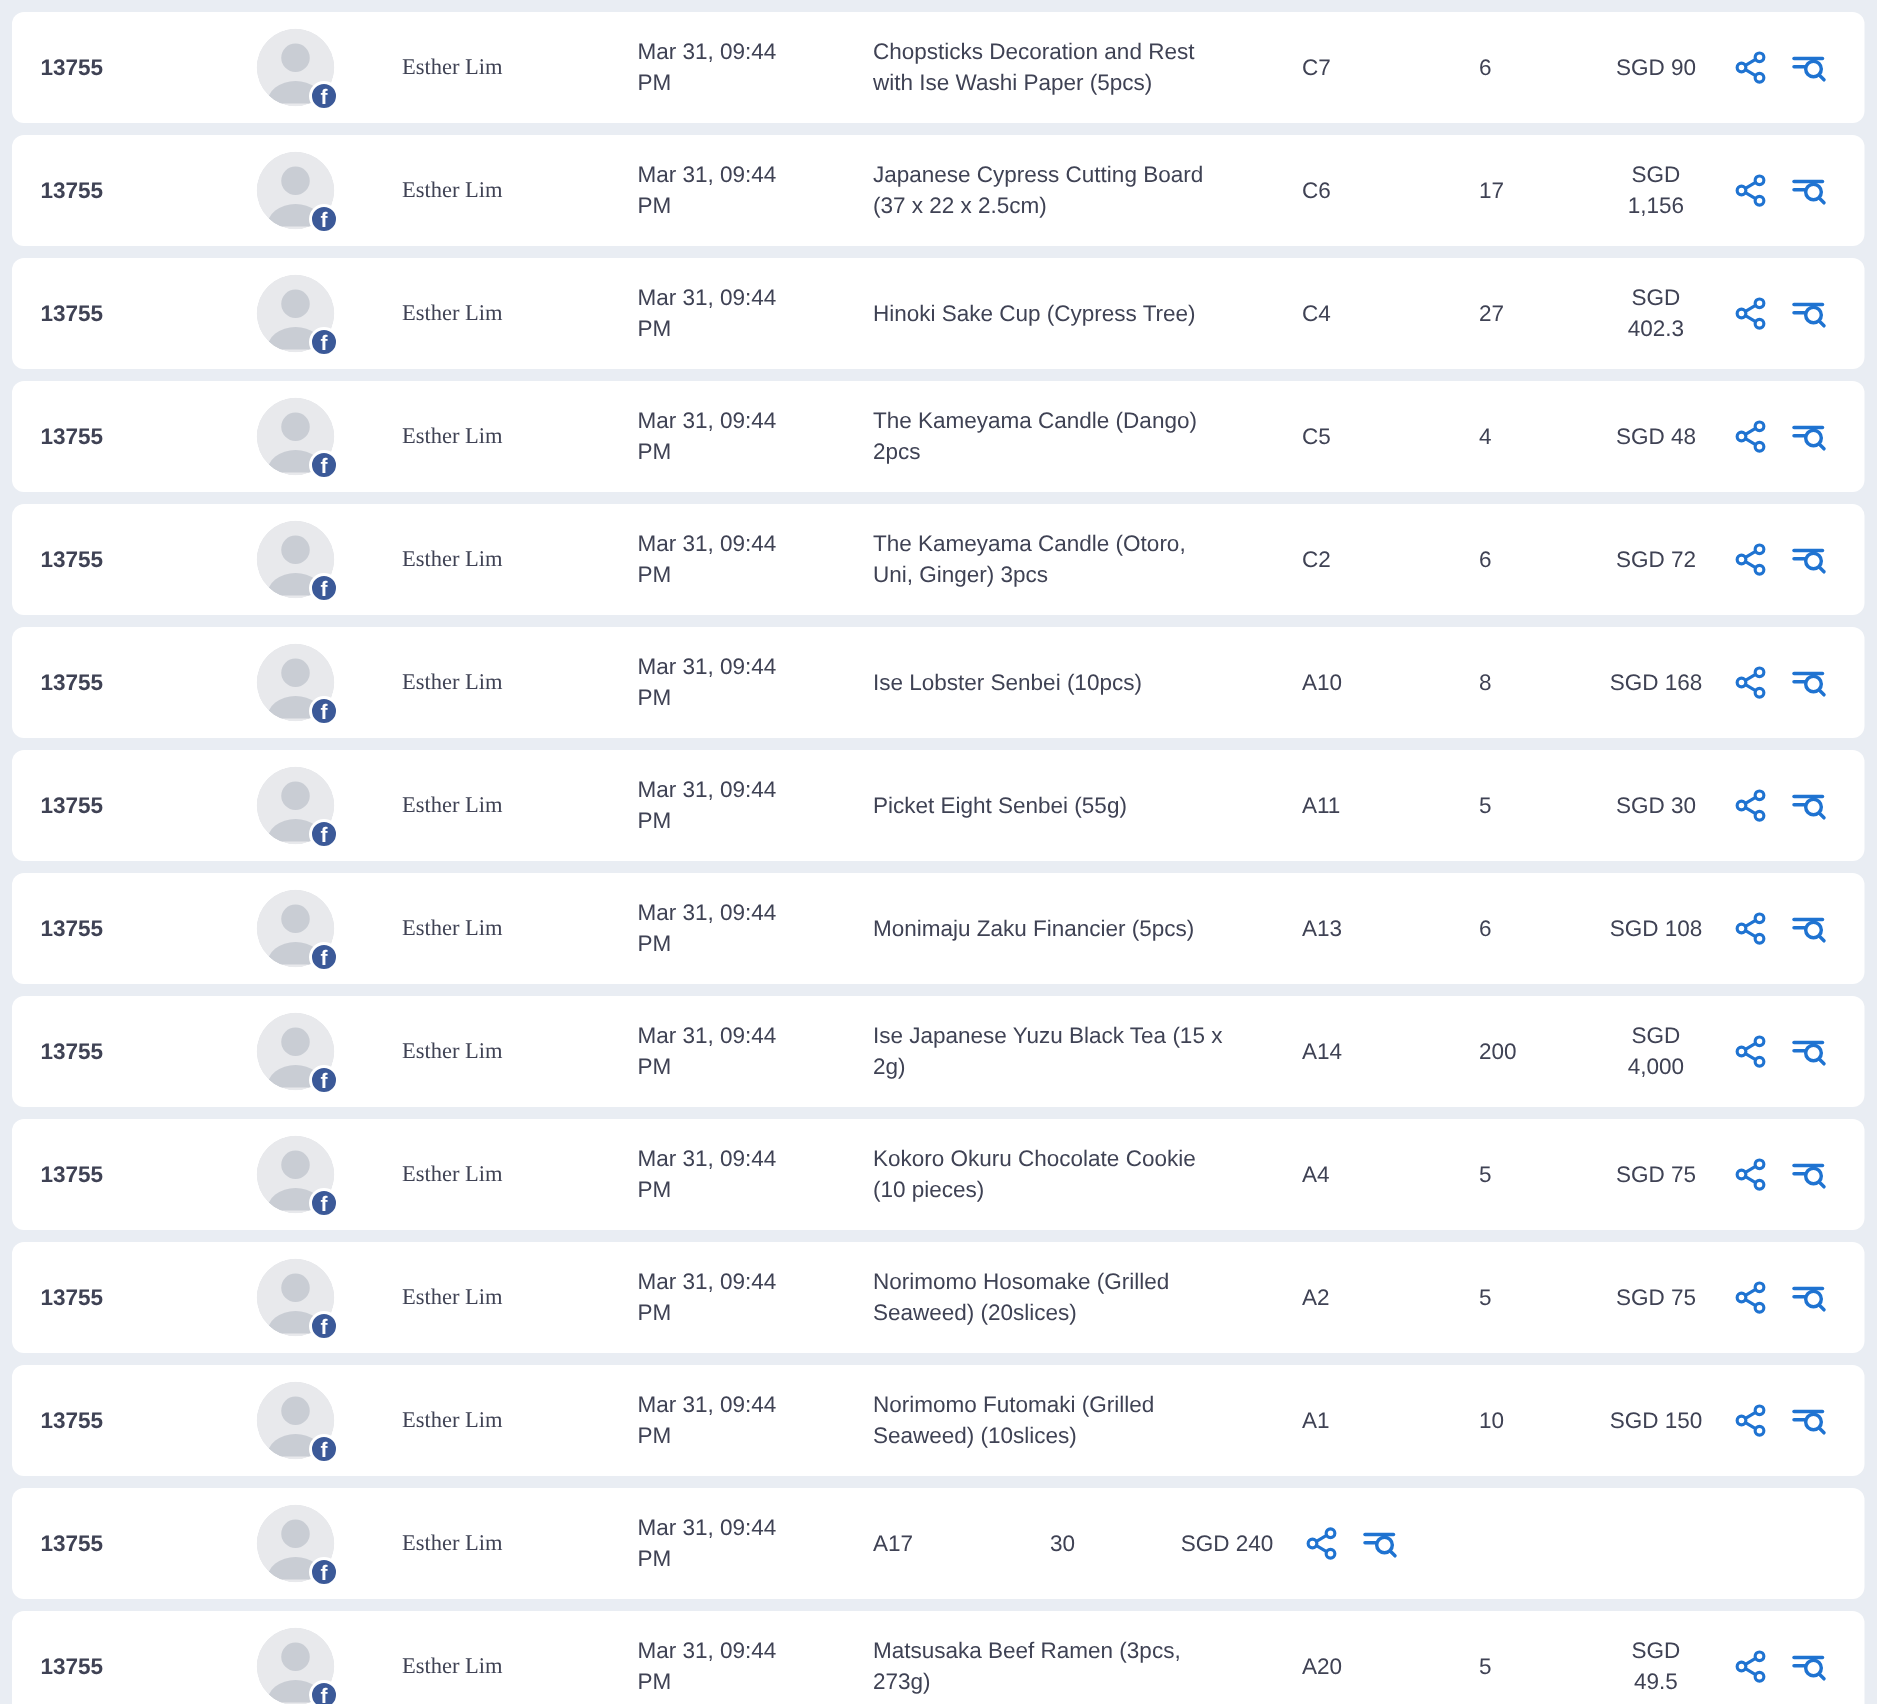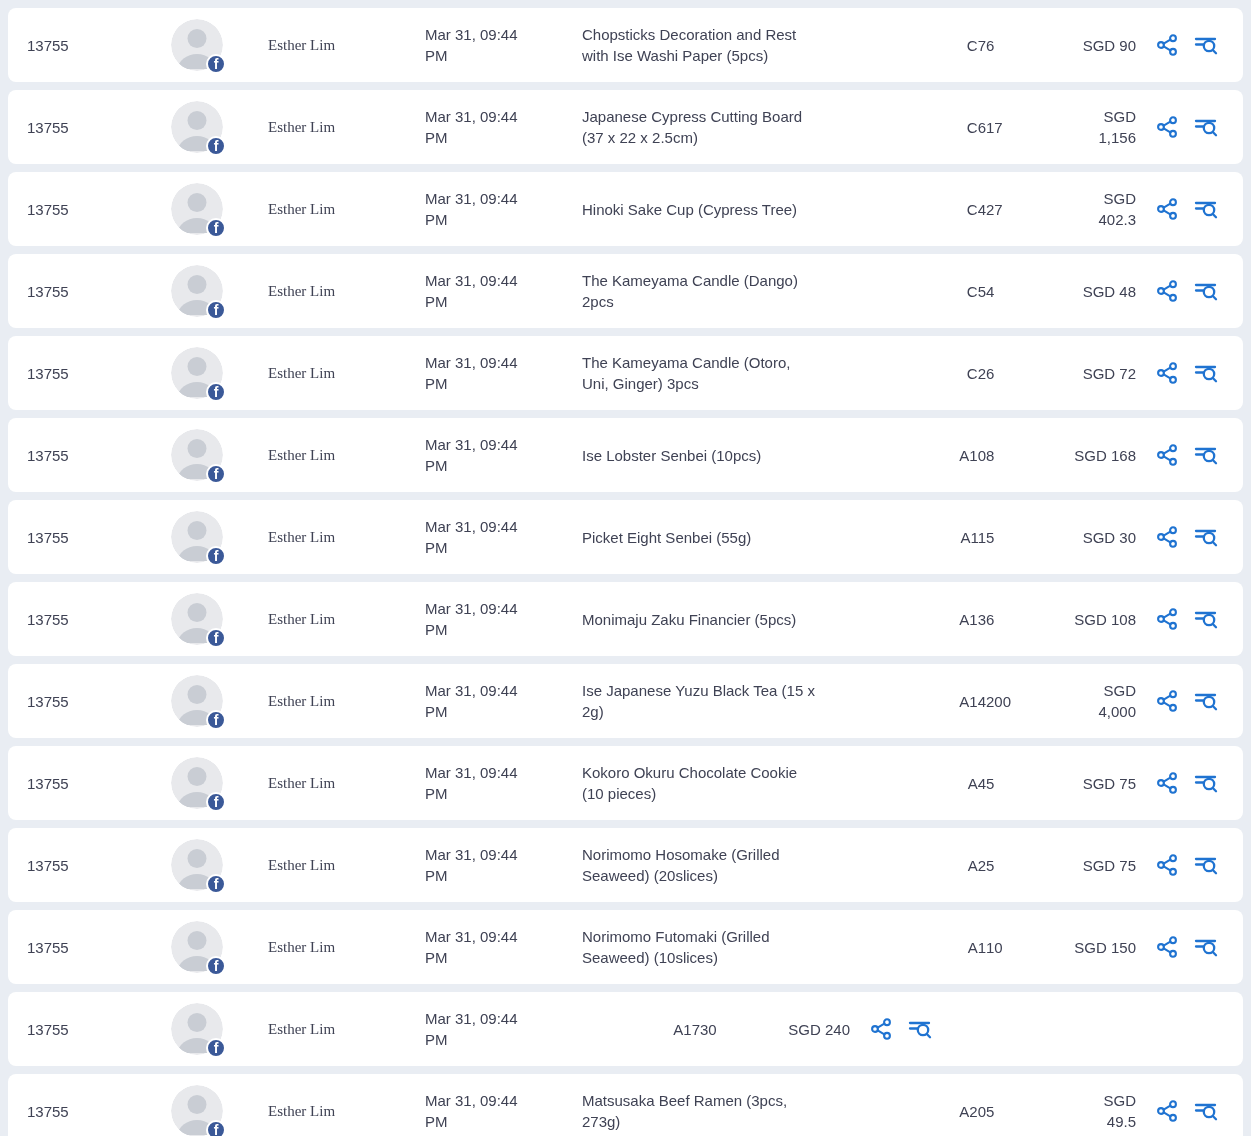--- a/index.html
+++ b/index.html
@@ -22,28 +22,28 @@
   .orders-list{padding:8px 8px 0 8px;}
   .row-card{
     background:var(--card);
     border-radius:8px;
     height:74px;
     margin-bottom:8px;
     display:flex;
     align-items:center;
   }
   .col{flex:0 0 auto;}
-  .col-id{width:135px;padding-left:19px;}
+  .col-id{width:135px;padding-left:19px;font-weight:bold;}
   .col-avatar{width:108px;display:flex;justify-content:center;align-items:center;}
   .col-name{width:174px;padding-left:17px;font-family:Liberation Serif, serif;}
   .col-date{width:157px;padding-right:45px;}
   .col-product{width:286px;padding-right:51px;}
-  .col-code{width:118px;text-align:right;}
+  .col-code{width:118px;}
   .col-qty{width:86px;}
-  .col-price{width:64px;text-align:right;}
+  .col-price{width:64px;text-align:center;}
   .col-actions{margin-left:18px;width:84px;display:flex;align-items:center;gap:13px;}
   .avatar{
     position:relative;width:52px;height:52px;border-radius:50%;
   }
   .avatar-img{display:block;width:52px;height:52px;border-radius:50%;overflow:hidden;}
   .fb-badge{
     position:absolute;right:-3px;bottom:-3px;
     width:20px;height:20px;border-radius:50%;
     background:var(--fb);
     border:2px solid #fff;

